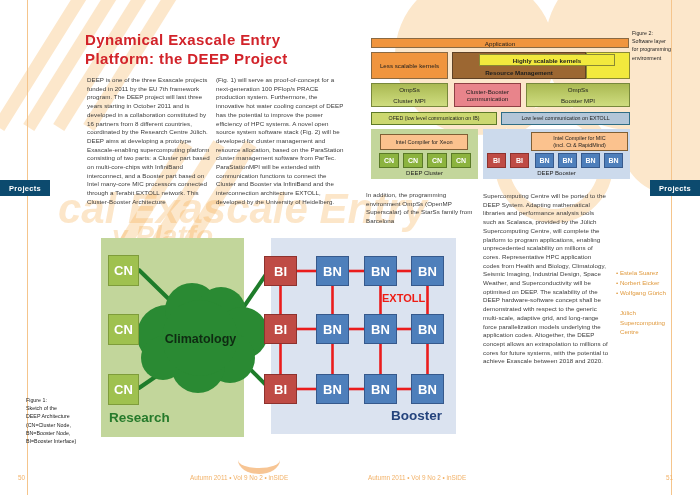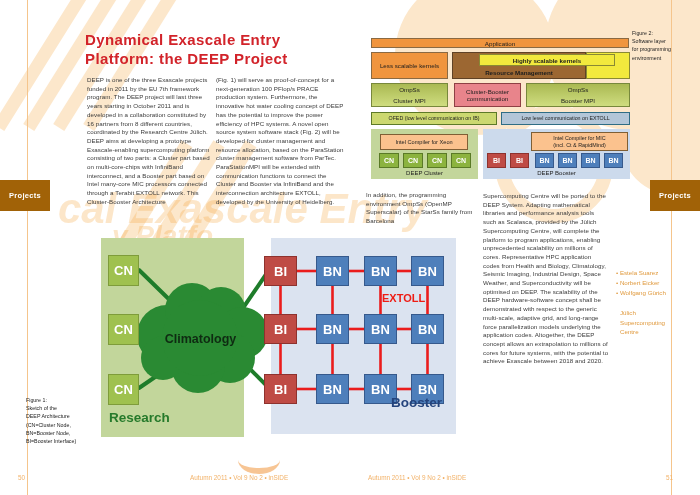--- a/index.html
+++ b/index.html
@@ -5,21 +5,21 @@
   html,body{margin:0;padding:0;background:#888;}
   .page{position:relative;width:700px;height:495px;background:#ffffff;overflow:hidden;
         font-family:"Liberation Sans",sans-serif;}
   .abs{position:absolute;}
   
   .stripe{position:absolute;width:13px;background:#fce7cb;transform:rotate(32deg);}
   .circle{position:absolute;border-radius:50%;background:#fce7cb;}
   .ring{position:absolute;border-radius:50%;background:transparent;border:14px solid #fce7cb;}
   .wm{position:absolute;font-weight:bold;font-style:italic;white-space:nowrap;color:rgba(244,164,60,0.28);}
   .rule{position:absolute;top:0;bottom:0;width:1.2px;background:#f5c58c;}
-  .tab{position:absolute;width:50px;height:31px;background:#a16207;color:#ffffff;
+  .tab{position:absolute;width:50px;height:16px;background:#0c4a6e;color:#ffffff;
        font-size:7.5px;font-weight:bold;letter-spacing:.3px;display:flex;align-items:center;justify-content:center;}
   .footer{position:absolute;top:474px;font-size:6.4px;color:#f2b269;white-space:nowrap;}
   
   .title{position:absolute;font-size:15px;font-weight:bold;color:#d2232a;letter-spacing:.4px;white-space:nowrap;}
   .col{position:absolute;font-size:6.2px;line-height:8.7px;color:#3b3b3b;text-align:left;letter-spacing:.05px;}
   .authors{position:absolute;font-size:6.2px;line-height:10px;color:#e09a3e;}
   .affil{position:absolute;font-size:6.2px;line-height:9.5px;color:#e09a3e;}
   .cap{position:absolute;font-size:5.3px;line-height:8.2px;color:#222222;}
   
   .f2{position:absolute;left:370px;top:37px;width:262px;height:146px;}
@@ -204,16 +204,16 @@
     <div class="n1" style="left:316px;top:18px;width:33px;height:30px;background:#4e7fbb;border:1.5px solid #36598c;">BN</div>
     <div class="n1" style="left:221px;top:76px;width:33px;height:30px;background:#4e7fbb;border:1.5px solid #36598c;">BN</div>
     <div class="n1" style="left:269px;top:76px;width:33px;height:30px;background:#4e7fbb;border:1.5px solid #36598c;">BN</div>
     <div class="n1" style="left:316px;top:76px;width:33px;height:30px;background:#4e7fbb;border:1.5px solid #36598c;">BN</div>
     <div class="n1" style="left:221px;top:136px;width:33px;height:30px;background:#4e7fbb;border:1.5px solid #36598c;">BN</div>
     <div class="n1" style="left:269px;top:136px;width:33px;height:30px;background:#4e7fbb;border:1.5px solid #36598c;">BN</div>
     <div class="n1" style="left:316px;top:136px;width:33px;height:30px;background:#4e7fbb;border:1.5px solid #36598c;">BN</div>
 
     <div class="f1lbl" style="left:287px;top:54px;font-size:11px;color:#ee1c14;">EXTOLL</div>
     <div class="f1lbl" style="left:14px;top:172px;font-size:13.5px;color:#267a2b;">Research</div>
-    <div class="f1lbl" style="left:296px;top:157px;font-size:13.5px;color:#24437c;">Booster</div>
+    <div class="f1lbl" style="left:296px;top:170px;font-size:13.5px;color:#24437c;">Booster</div>
   </div>
 
 </div>
 
 </body></html>

